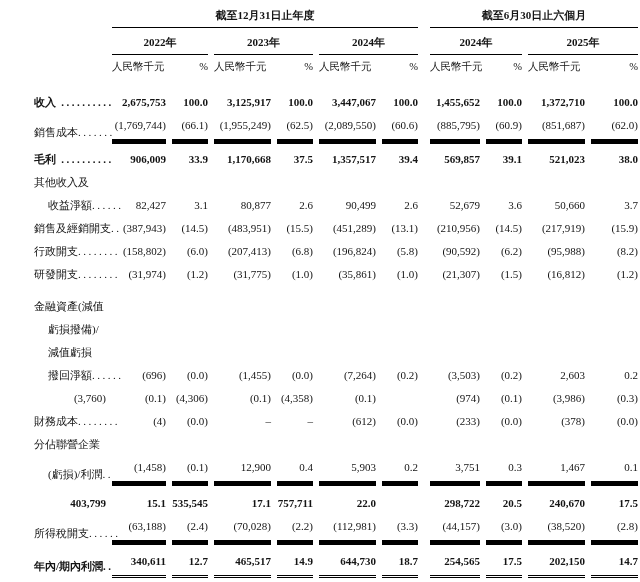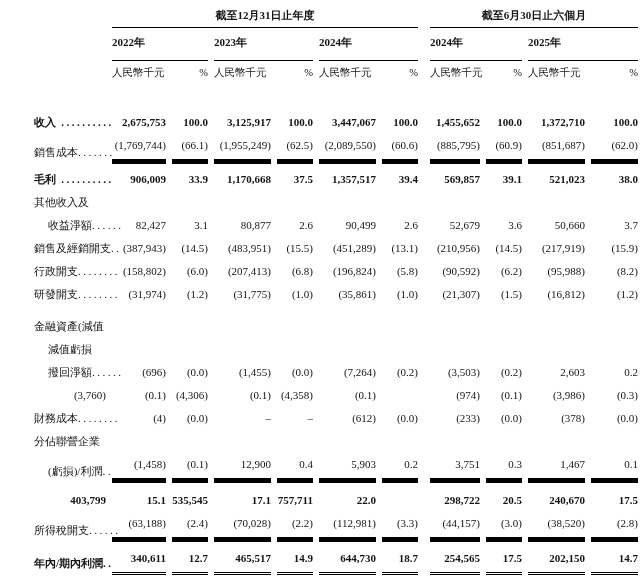--- a/index.html
+++ b/index.html
@@ -21,38 +21,38 @@
 
   
   .section-title {
     text-align:center; font-weight:700; font-size:11px; line-height:14px;
     border-bottom:1px solid #000; padding-bottom:5px; white-space:nowrap;
   }
   .col-annual-title  { grid-column:2 / 8; }
   .col-interim-title { grid-column:9 / 13; }
   .years-row { margin-top:7px; }
   .year-cell {
-    font-weight:700; font-size:11px; line-height:14px;
-    border-bottom:1px solid #000; padding-bottom:11px; white-space:nowrap;
+    text-align:center; font-weight:700; font-size:11px; line-height:14px;
+    border-bottom:1px solid #000; padding-bottom:5px; white-space:nowrap;
   }
   .y1 { grid-column:2 / 4; } .y2 { grid-column:4 / 6; } .y3 { grid-column:6 / 8; }
   .y4 { grid-column:9 / 11; } .y5 { grid-column:11 / 13; }
   .units-row { margin-top:5px; }
   .unit-pair {
     display:flex; justify-content:space-between; align-items:baseline;
     font-size:10.5px; line-height:14px; white-space:nowrap;
   }
   .note-row { margin-top:2px; }
   .note-cell {
     grid-column:9 / 13; text-align:center;
     font-style:italic; font-size:10.5px; line-height:14px;
   }
 
   
-  .table-body { margin-top:31px;font-family:Liberation Serif, serif; }
+  .table-body { margin-top:17px;font-family:Liberation Serif, serif; }
   .body-row .label-cell {
     font-size:11px; line-height:23px; white-space:nowrap; overflow:visible;
   }
   .body-row .num {
     text-align:right; white-space:nowrap; font-size:11px; line-height:23px;
   }
   .body-row.bold .label-cell, .body-row.bold .num { font-weight:700; }
   .indent { padding-left:14px; }
   .dots { letter-spacing:2.5px; }
   .rule-single .num { border-bottom:5px solid #000000; padding-bottom:2px; }
@@ -222,20 +222,34 @@
     <div class="num"></div>
     <div class="num"></div>
     <div class="num"></div>
     <div class="spacer-col"></div>
     <div class="num"></div>
     <div class="num"></div>
     <div class="num"></div>
     <div class="num"></div>
   </div>
       <div class="grid-row body-row">
+    <div class="label-cell indent"><span>虧損撥備)/</span><span class="dots"></span></div>
+    <div class="num"></div>
+    <div class="num"></div>
+    <div class="num"></div>
+    <div class="num"></div>
+    <div class="num"></div>
+    <div class="num"></div>
+    <div class="spacer-col"></div>
+    <div class="num"></div>
+    <div class="num"></div>
+    <div class="num"></div>
+    <div class="num"></div>
+  </div>
+      <div class="grid-row body-row">
     <div class="label-cell indent"><span>減值虧損</span><span class="dots"></span></div>
     <div class="num"></div>
     <div class="num"></div>
     <div class="num"></div>
     <div class="num"></div>
     <div class="num"></div>
     <div class="num"></div>
     <div class="spacer-col"></div>
     <div class="num"></div>
     <div class="num"></div>

